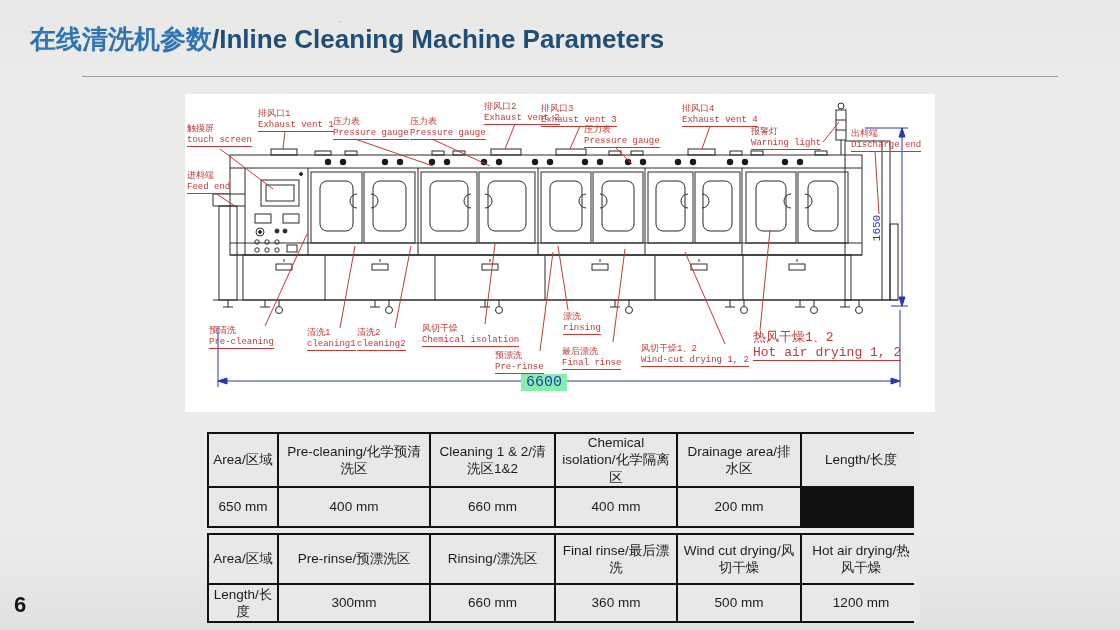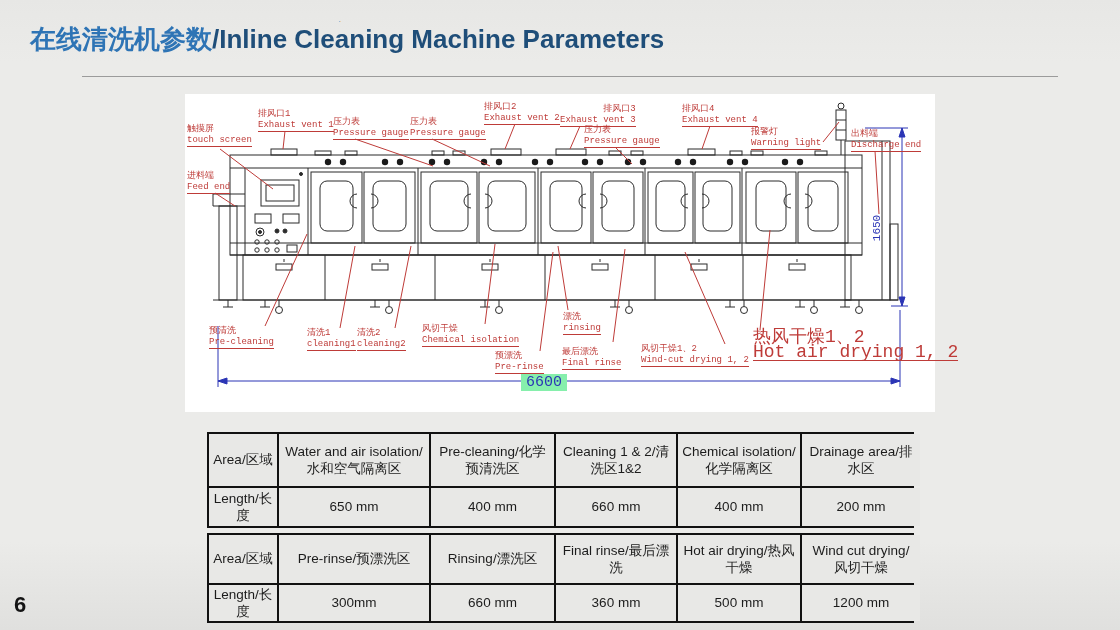--- a/index.html
+++ b/index.html
@@ -13,21 +13,21 @@
   .title-cn{color:var(--title-cn);font-family:"Liberation Serif",serif;font-weight:600;}
   .title-en{color:var(--title-en);font-weight:bold;}
   .title-underline{position:absolute;left:82px;top:76px;width:976px;height:1px;background:#9b9b9b;}
   
   .diagram-panel{position:absolute;left:185px;top:94px;width:750px;height:318px;background:#ffffff;}
   .diagram-panel svg{position:absolute;left:0;top:0;}
   #diagram-labels{position:absolute;left:0;top:0;width:750px;height:318px;pointer-events:none;}
   .dlabel{position:absolute;color:var(--label-red);font-family:"Liberation Mono",monospace;
     font-size:9px;line-height:11px;white-space:nowrap;}
   .dlabel .en{border-bottom:1px solid var(--label-red);padding-bottom:0px;}
-  .dlabel.large{font-size:18px;line-height:15px;}
+  .dlabel.large{font-size:13px;line-height:15px;}
   .dim-label{position:absolute;color:var(--dim-blue);font-family:"Liberation Mono",monospace;font-size:15px;}
   .dim-length{left:336px;top:280px;background:#86efac;padding:0 5px;}
   .dim-height{left:672px;top:128px;width:40px;text-align:center;font-size:11px;
     transform:rotate(-90deg);}
   
   .param-table{position:absolute;left:207px;display:grid;
     grid-template-columns:68px 150px 123px 120px 122px 118px;
     background:#111;border:2px solid #111;gap:2px;width:703px;}
   #table-1{top:432px;grid-template-rows:52px 38px;}
   #table-2{top:533px;grid-template-rows:48px 36px;}
@@ -298,21 +298,21 @@
           <div class="en">Pressure gauge</div>
         </div>
         <div class="dlabel" style="left: 225px; top: 23px;">
           <div class="cn">压力表</div>
           <div class="en">Pressure gauge</div>
         </div>
         <div class="dlabel" style="left: 299px; top: 8px;">
           <div class="cn">排风口2</div>
           <div class="en">Exhaust vent 2</div>
         </div>
-        <div class="dlabel" style="left: 375px; top: 10px; text-align: right;">
+        <div class="dlabel" style="left: 356px; top: 10px;">
           <div class="cn">排风口3</div>
           <div class="en">Exhaust vent 3</div>
         </div>
         <div class="dlabel" style="left: 399px; top: 31px;">
           <div class="cn">压力表</div>
           <div class="en">Pressure gauge</div>
         </div>
         <div class="dlabel" style="left: 497px; top: 10px;">
           <div class="cn">排风口4</div>
           <div class="en">Exhaust vent 4</div>
@@ -365,39 +365,38 @@
           <div class="cn">热风干燥1、2</div>
           <div class="en">Hot air drying 1, 2</div>
         </div>
       </div>
     <div class="dim-label dim-length">6600</div>
     <div class="dim-label dim-height">1650</div>
   </div>
 
   <div id="table-1" class="param-table">
       <div class="cell">Area/区域</div>
-      <div class="cell">Water and air isolation/水和空气隔离区</div>
       <div class="cell">Pre-cleaning/化学预清洗区</div>
       <div class="cell">Cleaning 1 &amp; 2/清洗区1&amp;2</div>
       <div class="cell">Chemical isolation/化学隔离区</div>
       <div class="cell">Drainage area/排水区</div>
       <div class="cell">Length/长度</div>
       <div class="cell">650 mm</div>
       <div class="cell">400 mm</div>
       <div class="cell">660 mm</div>
       <div class="cell">400 mm</div>
       <div class="cell">200 mm</div>
     </div>
   <div id="table-2" class="param-table">
       <div class="cell">Area/区域</div>
       <div class="cell">Pre-rinse/预漂洗区</div>
       <div class="cell">Rinsing/漂洗区</div>
       <div class="cell">Final rinse/最后漂洗</div>
+      <div class="cell">Wind cut drying/风切干燥</div>
       <div class="cell">Hot air drying/热风干燥</div>
-      <div class="cell">Wind cut drying/风切干燥</div>
       <div class="cell">Length/长度</div>
       <div class="cell">300mm</div>
       <div class="cell">660 mm</div>
       <div class="cell">360 mm</div>
       <div class="cell">500 mm</div>
       <div class="cell">1200 mm</div>
     </div>
 
   <div class="page-number">6</div>
 </div>

